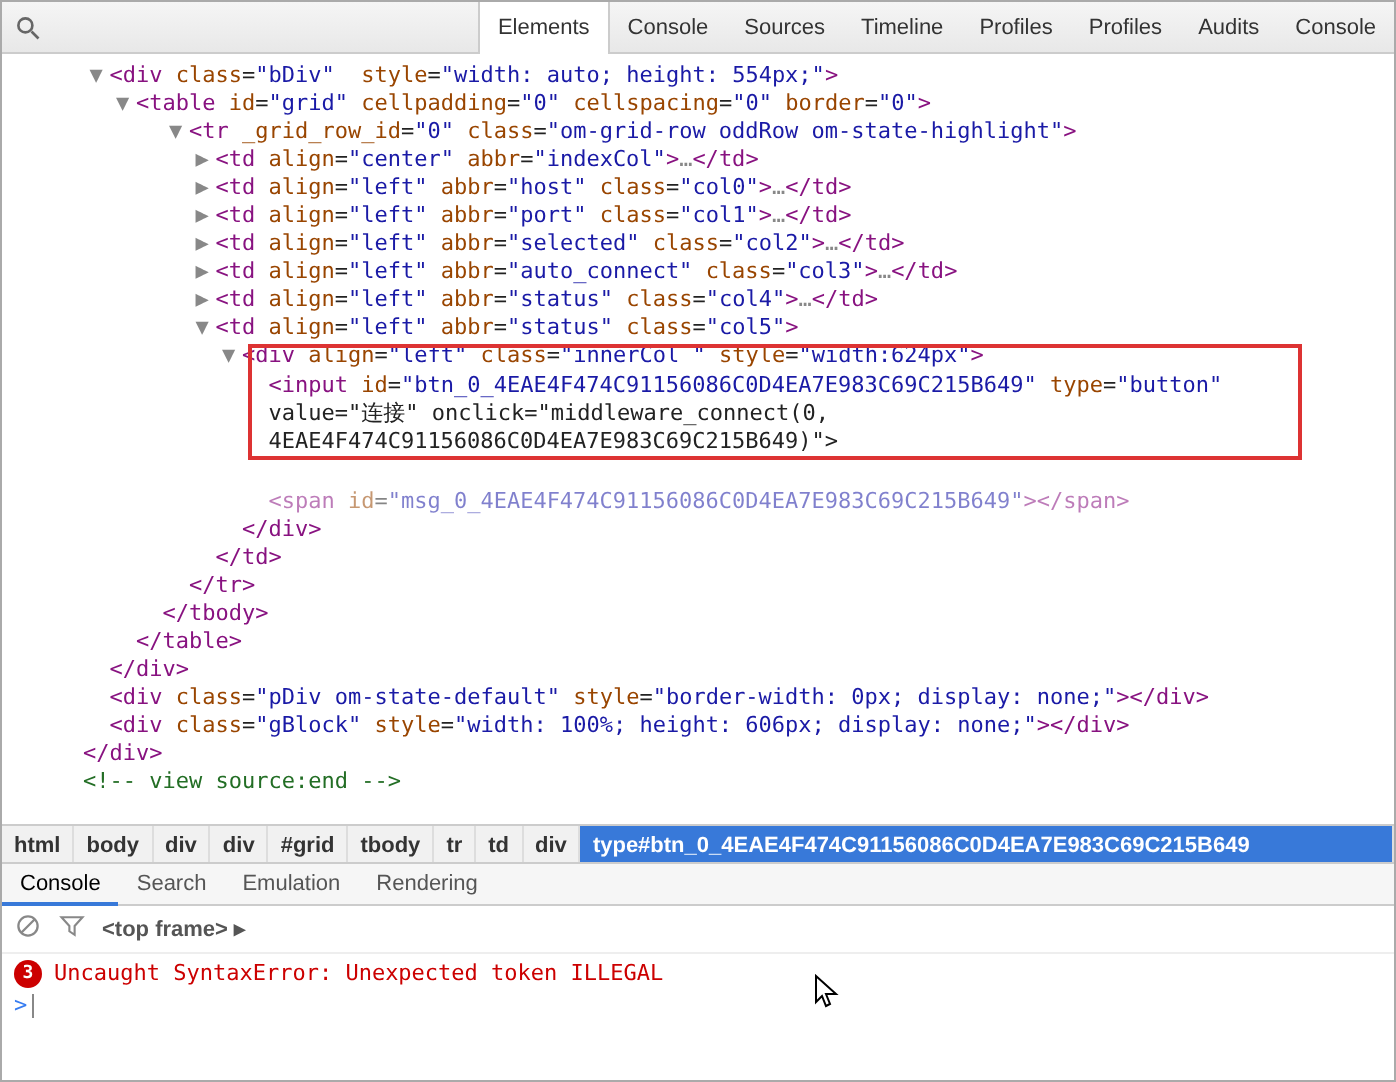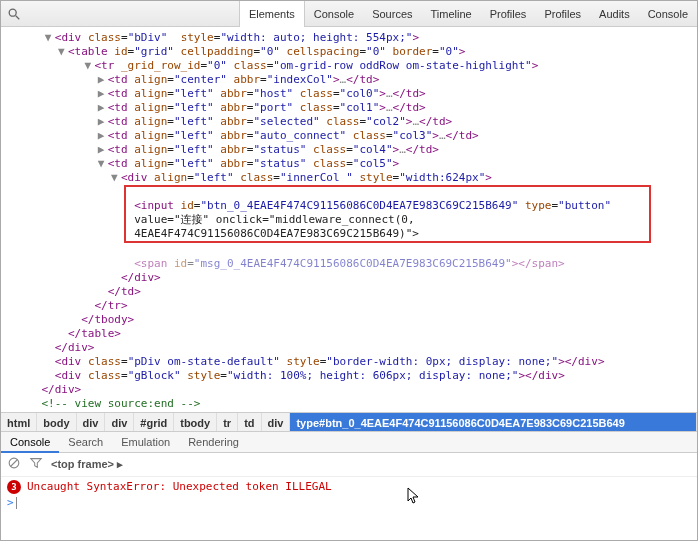--- a/index.html
+++ b/index.html
@@ -64,21 +64,21 @@
       <div class="ln">        <span class="tri">▼</span><span class="punc">&lt;</span><span class="tag">table</span> <span class="attr">id</span>=<span class="val">"grid"</span> <span class="attr">cellpadding</span>=<span class="val">"0"</span> <span class="attr">cellspacing</span>=<span class="val">"0"</span> <span class="attr">border</span>=<span class="val">"0"</span><span class="punc">&gt;</span></div>
       <div class="ln">            <span class="tri">▼</span><span class="punc">&lt;</span><span class="tag">tr</span> <span class="attr">_grid_row_id</span>=<span class="val">"0"</span> <span class="attr">class</span>=<span class="val">"om-grid-row oddRow om-state-highlight"</span><span class="punc">&gt;</span></div>
       <div class="ln">              <span class="tri">▶</span><span class="punc">&lt;</span><span class="tag">td</span> <span class="attr">align</span>=<span class="val">"center"</span> <span class="attr">abbr</span>=<span class="val">"indexCol"</span><span class="punc">&gt;</span><span class="ell">…</span><span class="punc">&lt;/</span><span class="tag">td</span><span class="punc">&gt;</span></div>
       <div class="ln">              <span class="tri">▶</span><span class="punc">&lt;</span><span class="tag">td</span> <span class="attr">align</span>=<span class="val">"left"</span> <span class="attr">abbr</span>=<span class="val">"host"</span> <span class="attr">class</span>=<span class="val">"col0"</span><span class="punc">&gt;</span><span class="ell">…</span><span class="punc">&lt;/</span><span class="tag">td</span><span class="punc">&gt;</span></div>
       <div class="ln">              <span class="tri">▶</span><span class="punc">&lt;</span><span class="tag">td</span> <span class="attr">align</span>=<span class="val">"left"</span> <span class="attr">abbr</span>=<span class="val">"port"</span> <span class="attr">class</span>=<span class="val">"col1"</span><span class="punc">&gt;</span><span class="ell">…</span><span class="punc">&lt;/</span><span class="tag">td</span><span class="punc">&gt;</span></div>
       <div class="ln">              <span class="tri">▶</span><span class="punc">&lt;</span><span class="tag">td</span> <span class="attr">align</span>=<span class="val">"left"</span> <span class="attr">abbr</span>=<span class="val">"selected"</span> <span class="attr">class</span>=<span class="val">"col2"</span><span class="punc">&gt;</span><span class="ell">…</span><span class="punc">&lt;/</span><span class="tag">td</span><span class="punc">&gt;</span></div>
       <div class="ln">              <span class="tri">▶</span><span class="punc">&lt;</span><span class="tag">td</span> <span class="attr">align</span>=<span class="val">"left"</span> <span class="attr">abbr</span>=<span class="val">"auto_connect"</span> <span class="attr">class</span>=<span class="val">"col3"</span><span class="punc">&gt;</span><span class="ell">…</span><span class="punc">&lt;/</span><span class="tag">td</span><span class="punc">&gt;</span></div>
       <div class="ln">              <span class="tri">▶</span><span class="punc">&lt;</span><span class="tag">td</span> <span class="attr">align</span>=<span class="val">"left"</span> <span class="attr">abbr</span>=<span class="val">"status"</span> <span class="attr">class</span>=<span class="val">"col4"</span><span class="punc">&gt;</span><span class="ell">…</span><span class="punc">&lt;/</span><span class="tag">td</span><span class="punc">&gt;</span></div>
       <div class="ln">              <span class="tri">▼</span><span class="punc">&lt;</span><span class="tag">td</span> <span class="attr">align</span>=<span class="val">"left"</span> <span class="attr">abbr</span>=<span class="val">"status"</span> <span class="attr">class</span>=<span class="val">"col5"</span><span class="punc">&gt;</span></div>
       <div class="ln">                <span class="tri">▼</span><span class="punc">&lt;</span><span class="tag">div</span> <span class="attr">align</span>=<span class="val">"left"</span> <span class="attr">class</span>=<span class="val">"innerCol "</span> <span class="attr">style</span>=<span class="val">"width:624px"</span><span class="punc">&gt;</span></div>
-      <div style="position: relative; margin: 14px 0px;">
+      <div style="position: relative; margin: 1px 0px;">
         <div class="ln">                  <span class="tri"> </span><span class="punc">&lt;</span><span class="tag">input</span> <span class="attr">id</span>=<span class="val">"btn_0_4EAE4F474C91156086C0D4EA7E983C69C215B649"</span> <span class="attr">type</span>=<span class="val">"button"</span></div>
         <div class="ln">                  <span class="tri"> </span>value="连接" onclick="middleware_connect(0,</div>
         <div class="ln">                  <span class="tri"> </span>4EAE4F474C91156086C0D4EA7E983C69C215B649)"&gt;</div>
         <div class="hl-box" style="left: 118.8px; top: -14px; width: 527.2px; height: 58px;"></div>
       </div>
       <div class="ln" style="opacity: 0.55; margin-top: 16px;">                  <span class="tri"> </span><span class="punc">&lt;</span><span class="tag">span</span> <span class="attr">id</span>=<span class="val">"msg_0_4EAE4F474C91156086C0D4EA7E983C69C215B649"</span><span class="punc">&gt;</span><span class="punc">&lt;/</span><span class="tag">span</span><span class="punc">&gt;</span></div>
       <div class="ln">                <span class="tri"> </span><span class="punc">&lt;/div&gt;</span></div>
       <div class="ln">              <span class="tri"> </span><span class="punc">&lt;/td&gt;</span></div>
       <div class="ln">            <span class="tri"> </span><span class="punc">&lt;/tr&gt;</span></div>
       <div class="ln">          <span class="tri"> </span><span class="punc">&lt;/tbody&gt;</span></div>

